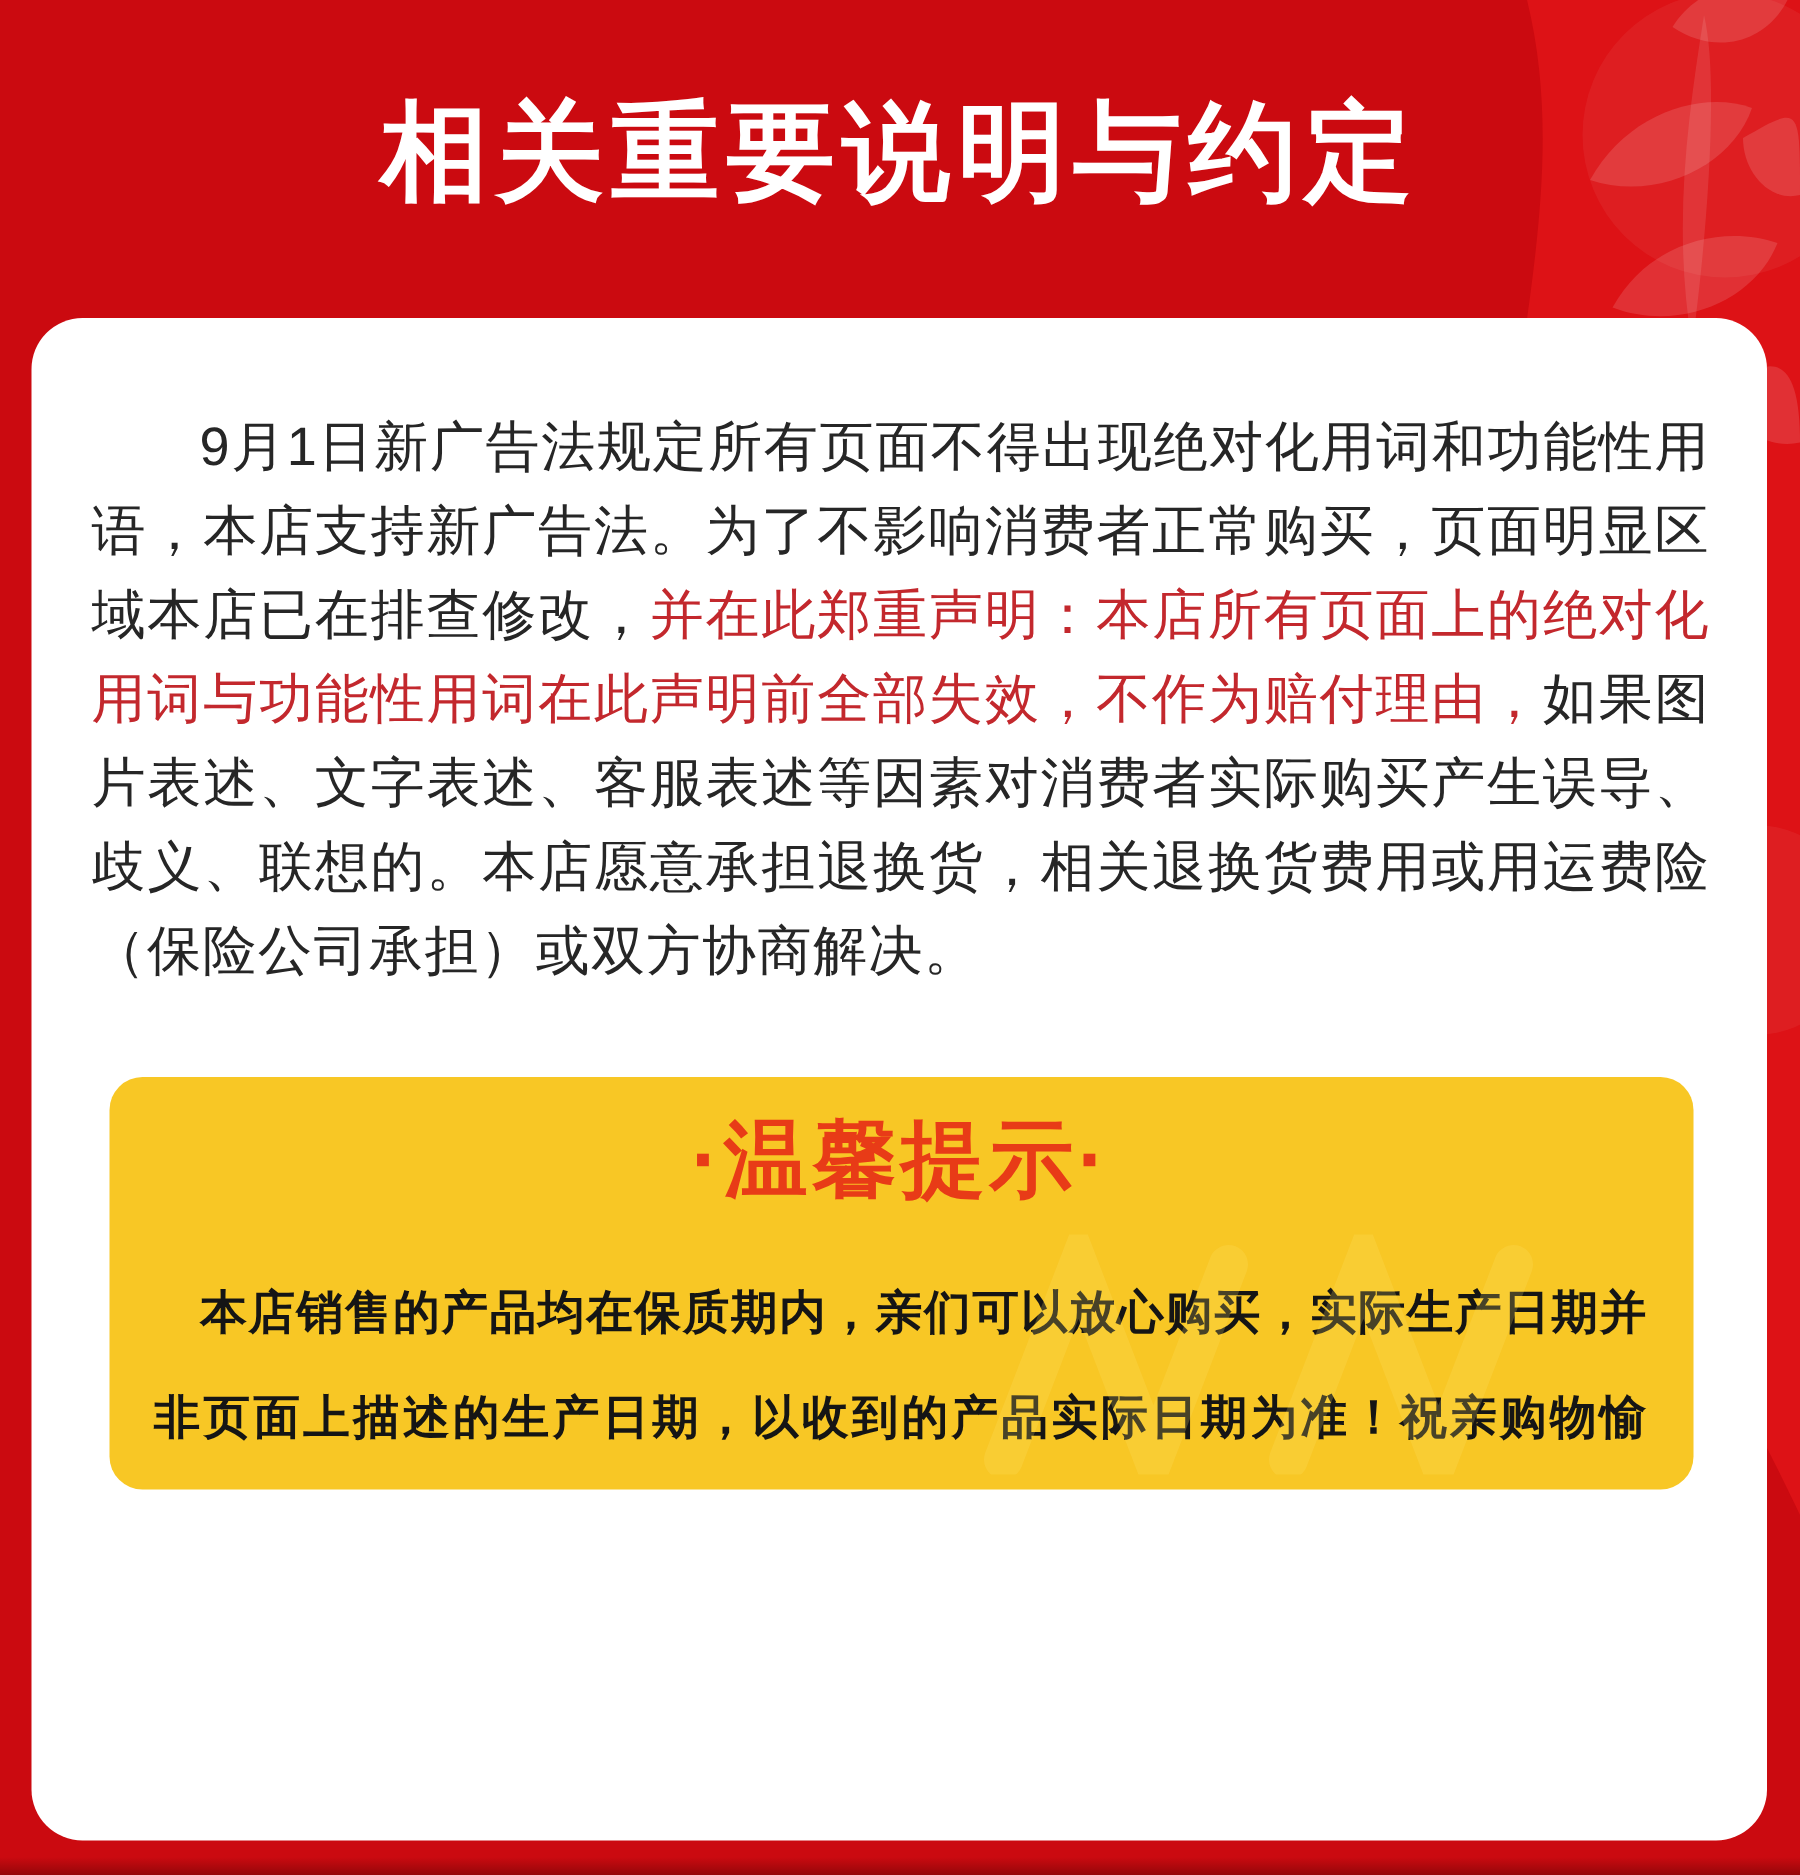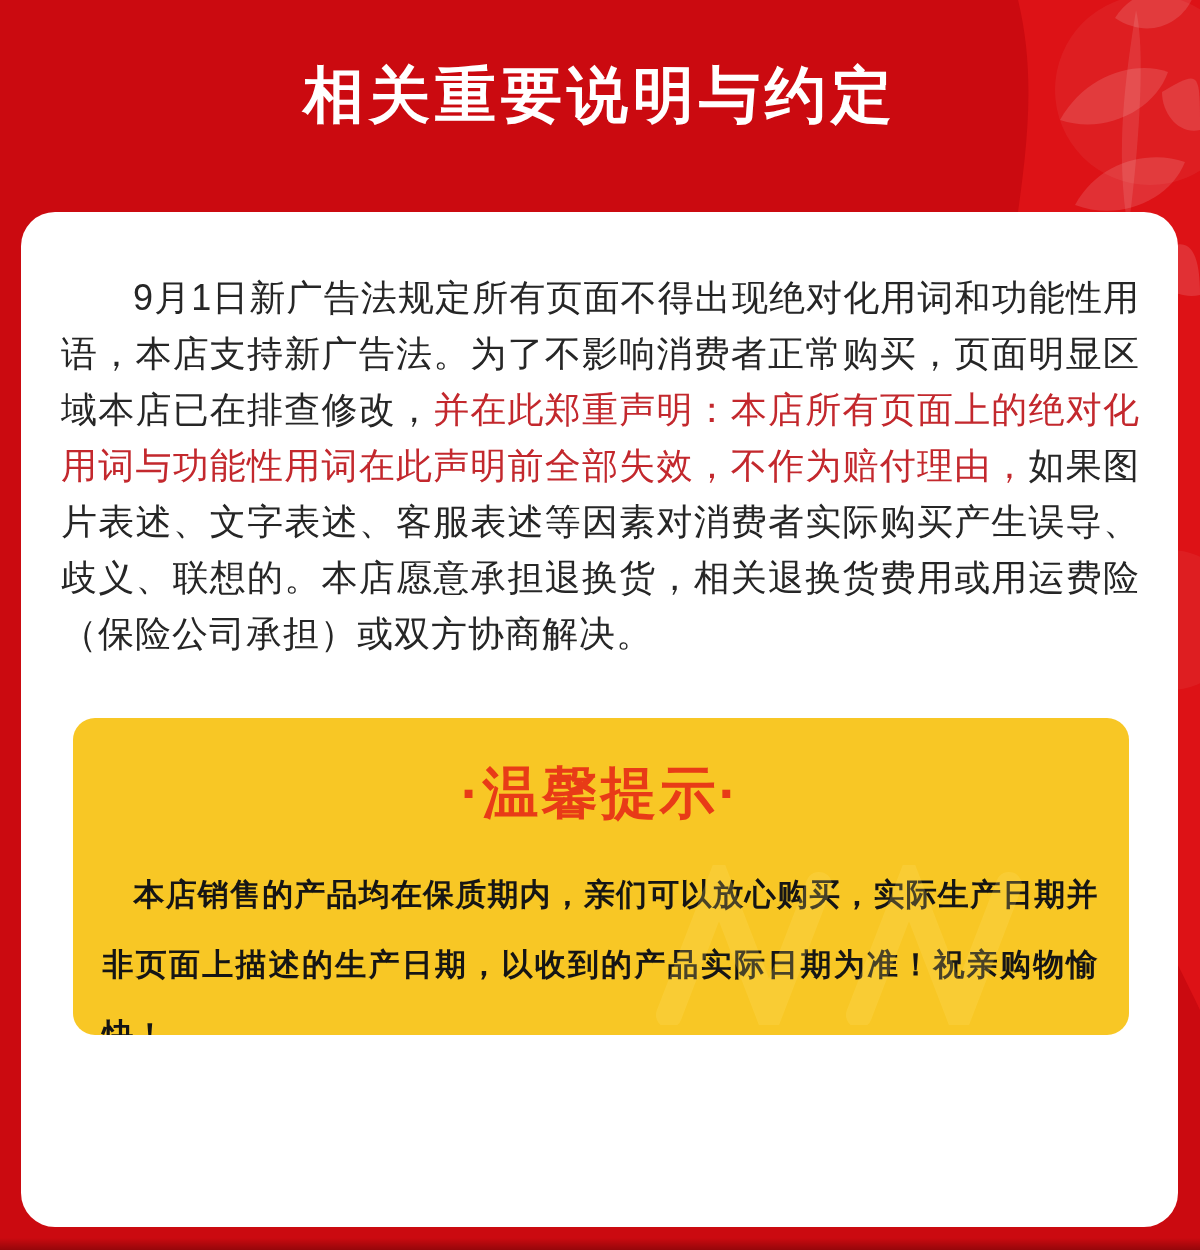--- a/index.html
+++ b/index.html
@@ -7,46 +7,46 @@
     position:relative;
     width:1200px;height:1250px;
     background:var(--bg-red,#cb0a10);
     overflow:hidden;
     font-family:"Liberation Sans","DejaVu Sans",sans-serif;
   }
   .bg-decor{position:absolute;top:0;right:0;pointer-events:none;}
   .page-title{
     position:absolute;top:56px;left:0;width:100%;
     margin:0;text-align:center;
-    color:#ffffff;font-size:61px;font-weight:900;letter-spacing:5px;
+    color:#ffffff;font-size:72px;font-weight:900;letter-spacing:5px;
     line-height:1.3;
   }
   .card{
     position:absolute;left:21px;top:212px;
     width:1157px;height:1015px;
     background:#ffffff;border-radius:34px;
     box-sizing:border-box;
     padding:58px 38px 0 40px;
   }
   .notice{
     margin:0 0 6px 0;
     font-size:36px;line-height:56px;
     color:var(--text-black,#262626);
     text-align:justify;text-indent:2em;
     letter-spacing:1px;
   }
   .notice .red{color:var(--text-red,#c3282d);}
   .tip-box{
     position:relative;
     margin:56px auto 0;
-    width:1056px;height:317px;
+    width:1056px;height:275px;
     background:var(--tip-yellow,#f8c725);
     border-radius:22px;
     box-sizing:border-box;
-    padding:44px 30px 0;
+    padding:24px 30px 0;
     overflow:hidden;
   }
   .tip-title{
     text-align:center;
     font-size:56px;font-weight:900;line-height:62px;
     color:var(--tip-title-red,#e83b17);
     letter-spacing:3px;
   }
   .tip-body{
     margin:36px 0 0;

